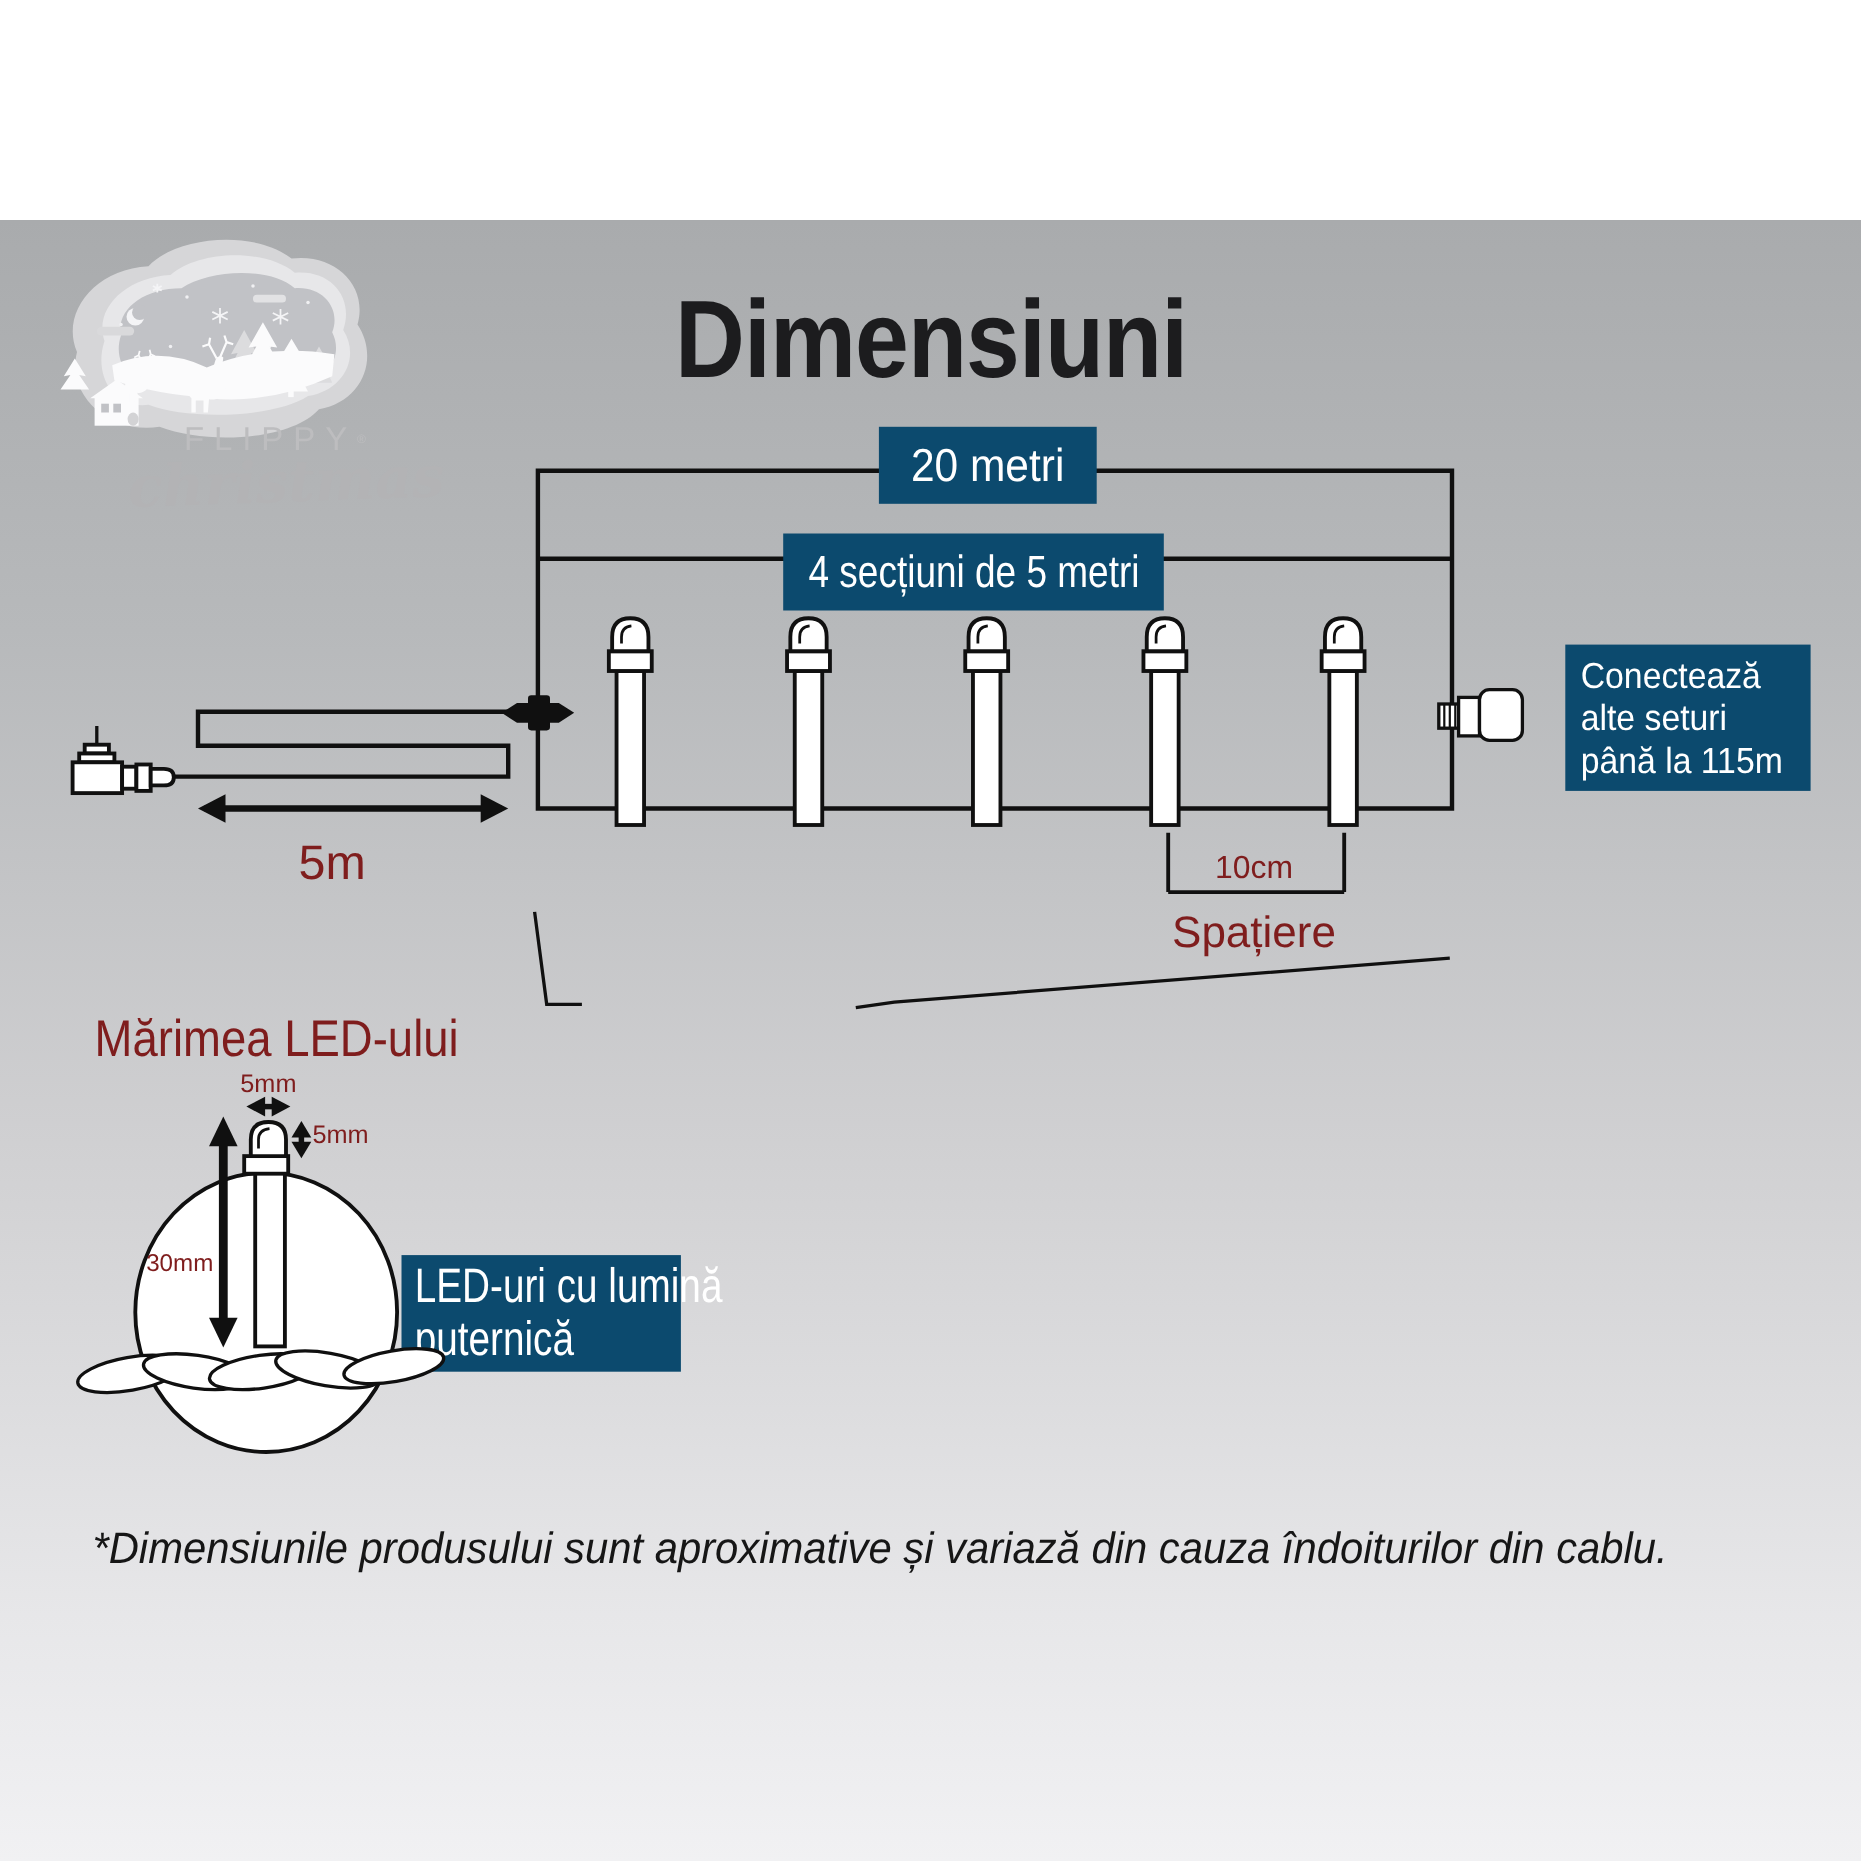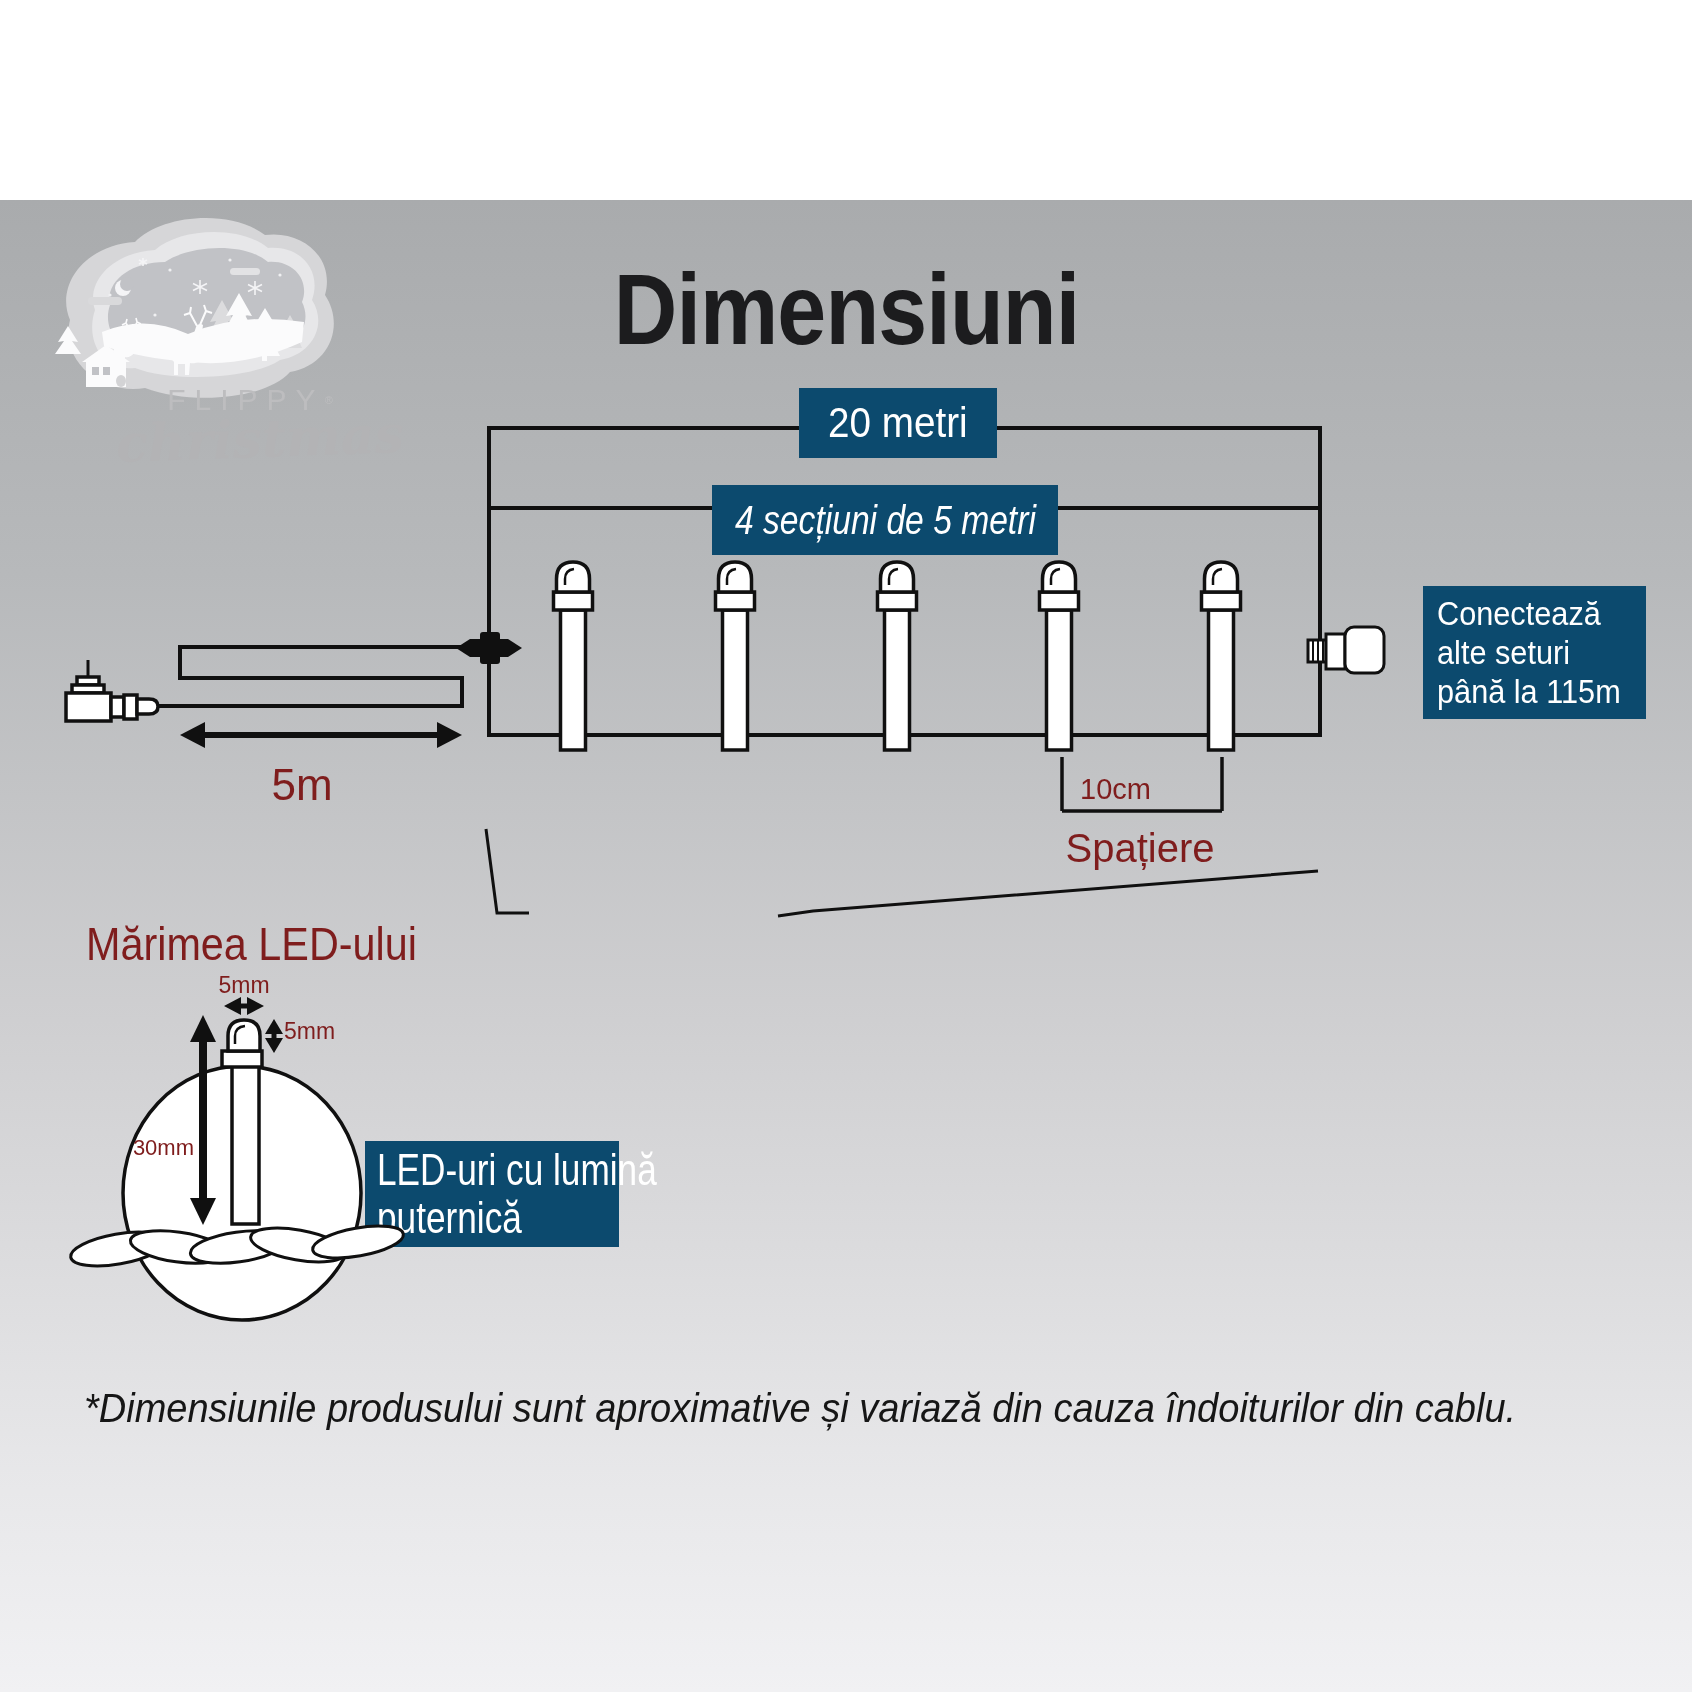--- a/index.html
+++ b/index.html
@@ -15,41 +15,41 @@
       transform:scaleX(0.88);transform-origin:center;white-space:nowrap;letter-spacing:-1px;}
   
   .svg-main{left:0;top:0;width:1692px;height:1692px;z-index:2;}
   .svg-rope{left:0;top:0;width:1692px;height:1692px;z-index:5;pointer-events:none;}
   
   .blackbox{background:#0c4a6e;color:#ffffff;z-index:3;display:flex;align-items:center;
             justify-content:center;white-space:nowrap;}
   .blackbox span{display:inline-block;}
   .box-20m{left:799px;top:388px;width:198px;height:70px;font-size:42px;}
   .box-20m span{transform:scaleX(0.92);}
-  .box-sect{left:712px;top:485px;width:346px;height:70px;font-size:41px;font-style:italic;}
+  .box-sect{left:712px;top:485px;width:346px;height:70px;font-size:41px;}
   .box-sect span{transform:scaleX(0.82);}
   .box-connect{left:1423px;top:586px;width:223px;height:133px;flex-direction:column;
                align-items:flex-start;justify-content:center;padding-left:14px;box-sizing:border-box;
                font-size:33px;line-height:39px;}
   .box-connect span{transform:scaleX(0.93);transform-origin:left center;}
   .box-count{left:529px;top:887px;width:249px;height:56px;font-size:33px;}
   .box-count span{transform:scaleX(0.85);}
   .box-callout{left:365px;top:1141px;width:254px;height:106px;flex-direction:column;
                align-items:flex-start;justify-content:center;padding-left:12px;box-sizing:border-box;
                font-size:44px;line-height:48px;}
   .box-callout span{transform:scaleX(0.80);transform-origin:left center;}
   
   .lbl{color:#7f1d1d;z-index:3;white-space:nowrap;}
   .lbl-5m{left:232px;top:760px;width:140px;text-align:center;font-size:44px;}
   .lbl-marimea{left:86px;top:916px;font-size:47px;}
   .lbl-marimea span{display:inline-block;transform:scaleX(0.88);transform-origin:left center;}
   .lbl-5mm-w{left:194px;top:972px;width:100px;text-align:center;font-size:23px;}
   .lbl-5mm-h{left:284px;top:1018px;font-size:23px;}
   .lbl-30mm{left:120px;top:1135px;width:74px;text-align:right;font-size:22px;}
-  .lbl-10cm{left:1080px;top:773px;width:120px;font-size:29px;}
+  .lbl-10cm{left:1080px;top:773px;width:120px;text-align:center;font-size:29px;}
   .lbl-spatiere{left:1050px;top:826px;width:180px;text-align:center;font-size:40px;}
   .footnote{left:84px;top:1386px;font-size:40px;color:#161616;z-index:3;white-space:nowrap;font-style:italic;}
   .footnote span{display:inline-block;transform:scaleX(0.95);transform-origin:left center;}
   
   .logo{left:40px;top:200px;width:330px;height:280px;z-index:1;}
   .logo svg{position:absolute;left:0;top:0;}
   .logo-flippy{position:absolute;left:100px;top:183px;width:220px;text-align:center;
                font-size:30px;letter-spacing:9px;color:#bdbdbf;}
   .logo-flippy .tm{font-size:11px;letter-spacing:0;vertical-align:6px;}
   .logo-christmas{position:absolute;left:70px;top:208px;width:300px;text-align:center;

